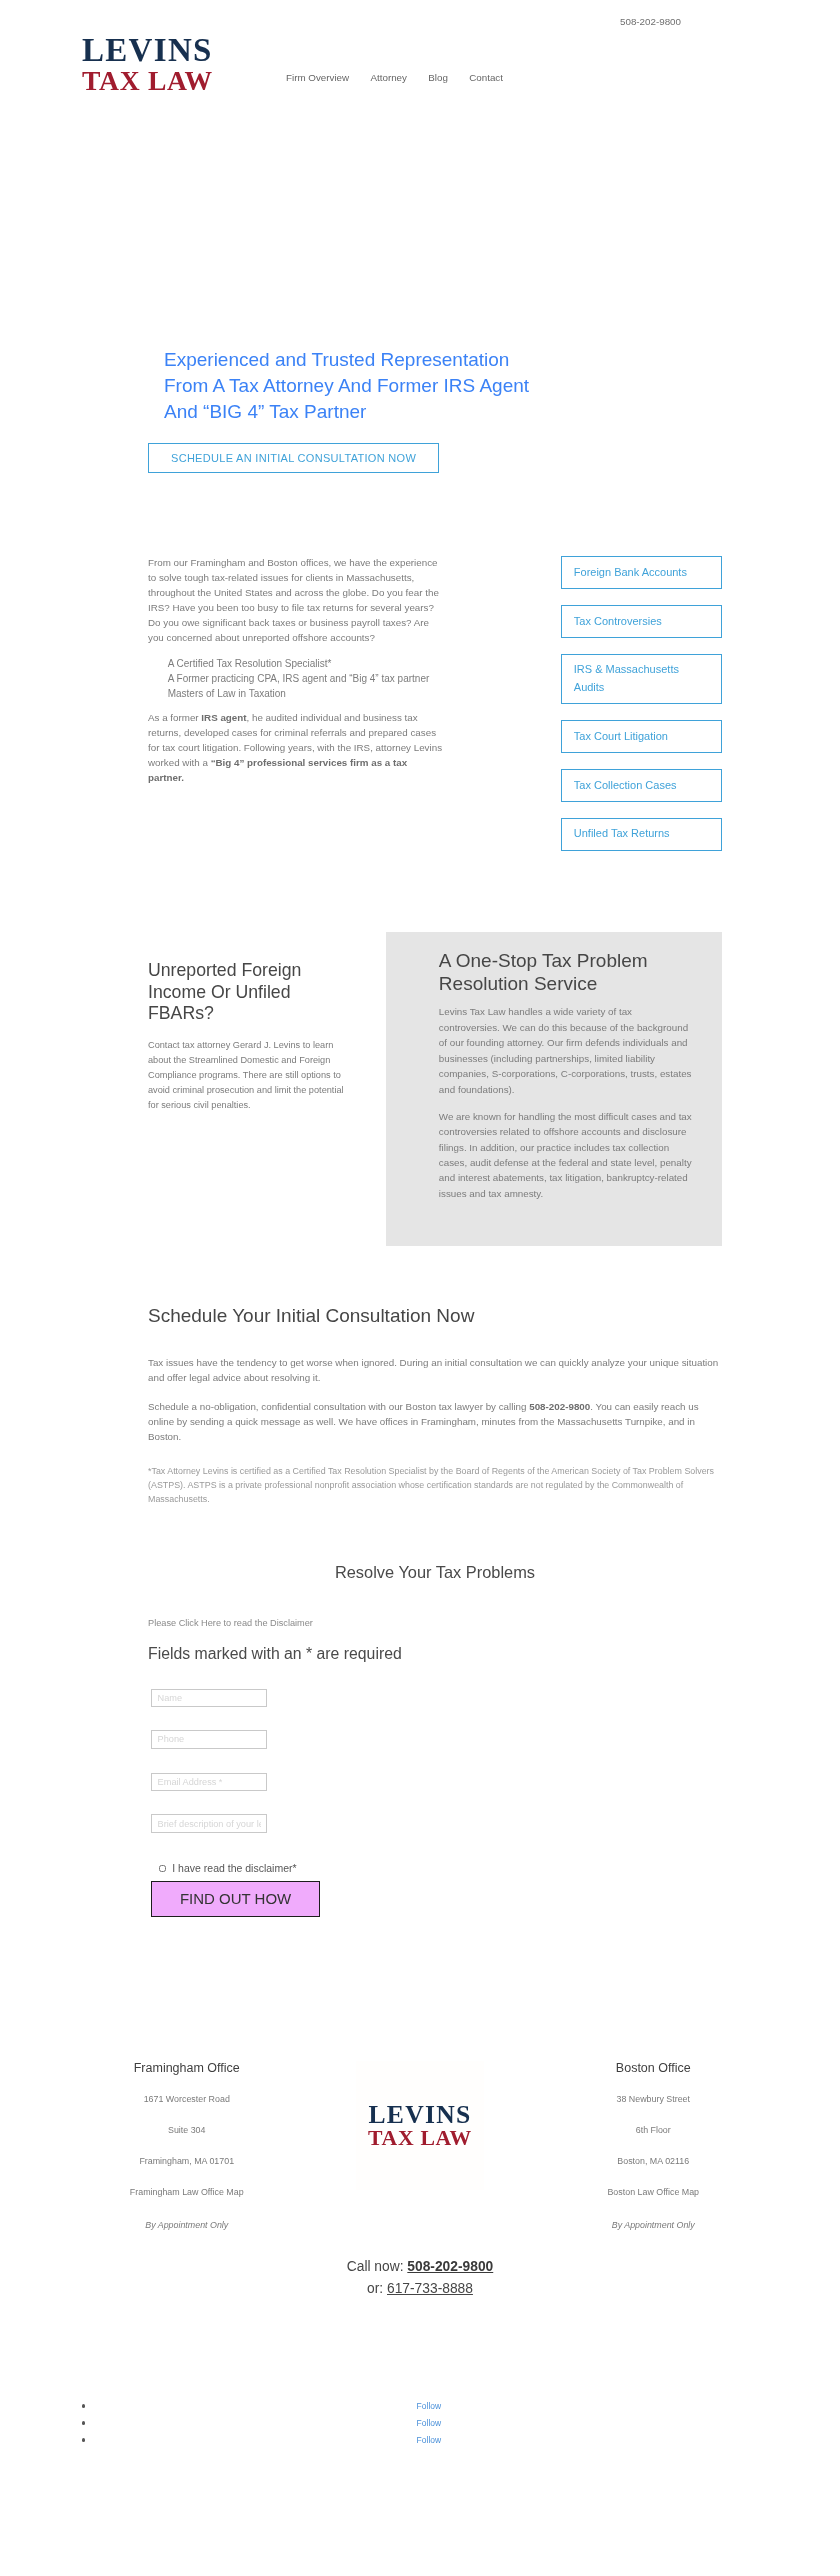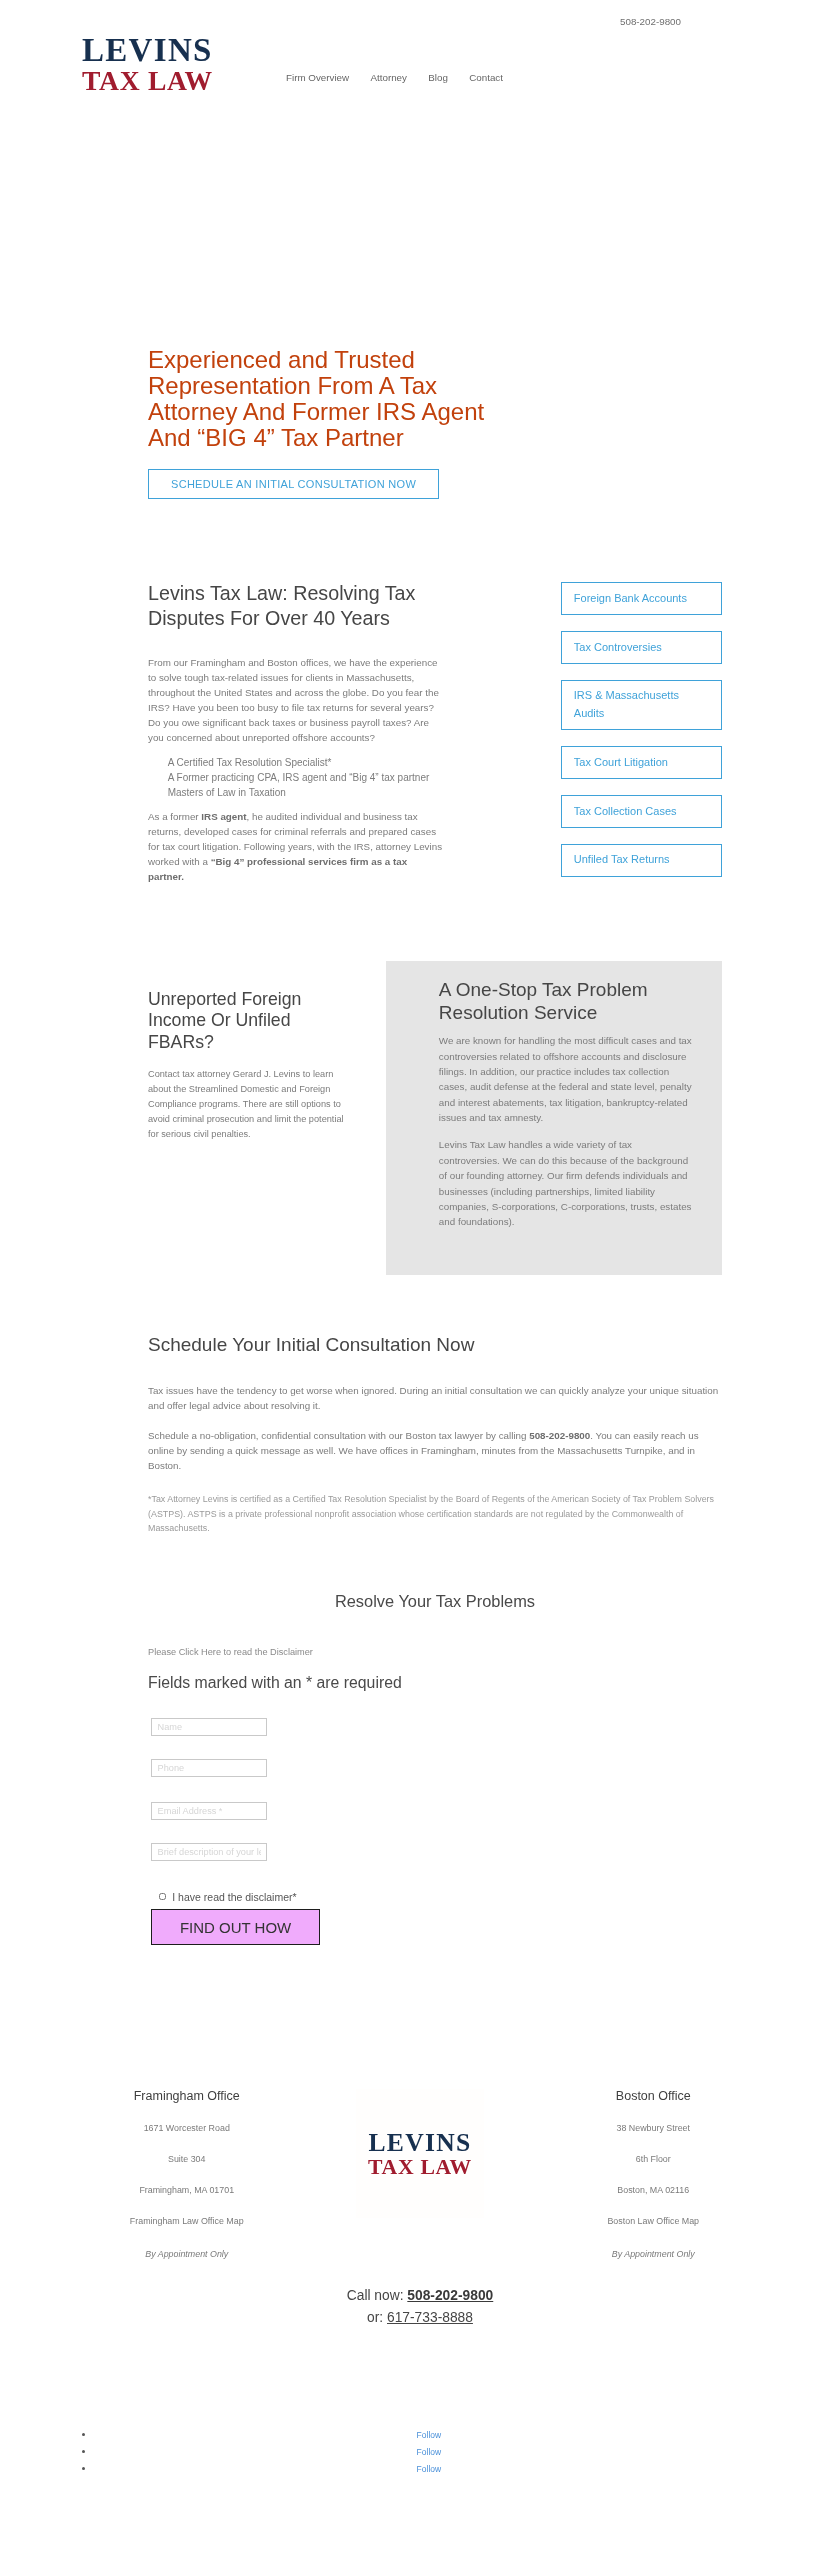--- a/index.html
+++ b/index.html
@@ -17,21 +17,21 @@
   .logo-line1 { font-family: "Liberation Serif", serif; font-weight: bold; font-size: 33px; letter-spacing: 1.3px; color: #17304f; line-height: 1.0; }
   .logo-line2 { font-family: "Liberation Serif", serif; font-weight: bold; font-size: 27.6px; letter-spacing: 0.7px; color: #a01c2e; line-height: 1.05; }
   .main-nav { position: absolute; left: 204px; top: 71px; }
   .main-nav a { color: #666; font-size: 9.8px; margin-right: 18.4px; }
   .header-phone { position: absolute; right: 77px; top: 15.8px; color: #6f6f6f; font-size: 9.8px; }
 
   
   .main { width: 574px; margin-left: 148px; }
 
   .hero { padding-top: 226px; }
-  .hero h1 { width: 368px; font-size: 24px; line-height: 26px; font-weight: 400; color: #c2410c; }
+  .hero h1 { width: 368px; font-size: 19px; line-height: 26px; font-weight: 400; color: #3b82f6; margin-left: 16px; }
   .cta-btn { display: inline-block; margin-top: 18.4px; border: 1.3px solid #3fa2d9; color: #3fa2d9; background: #fff; font-size: 11px; letter-spacing: 0.3px; padding: 7.9px 22px; cursor: pointer; font-family: inherit; }
 
   
   .about-row { display: flex; justify-content: space-between; margin-top: 82px; }
   .about-left { width: 295px; }
   .about-left h2 { font-size: 19.7px; line-height: 25px; font-weight: 400; color: #464646; margin-bottom: 23.6px; }
   .about-left p { font-size: 9.8px; line-height: 15px; color: #7c7c7c; margin-bottom: 10.5px; }
   .quals { margin: 2.6px 0 9.2px 19.7px; list-style: none; }
   .quals li { font-size: 10px; line-height: 15px; color: #7c7c7c; }
   .bold-frag { font-weight: bold; color: #6e6e6e; }
@@ -107,21 +107,20 @@
 
 <div class="main">
 
   <div class="hero">
     <h1>Experienced and Trusted Representation From A Tax Attorney And Former IRS Agent And “BIG 4” Tax Partner</h1>
     <button class="cta-btn">SCHEDULE AN INITIAL CONSULTATION NOW</button>
   </div>
 
   <div class="about-row">
     <div class="about-left">
-      <h2>Levins Tax Law: Resolving Tax Disputes For Over 40 Years</h2>
       <p>From our Framingham and Boston offices, we have the experience to solve tough tax-related issues for clients in Massachusetts, throughout the United States and across the globe. Do you fear the IRS? Have you been too busy to file tax returns for several years? Do you owe significant back taxes or business payroll taxes? Are you concerned about unreported offshore accounts?</p>
       <ul class="quals">
         <li>A Certified Tax Resolution Specialist*</li>
         <li>A Former practicing CPA, IRS agent and “Big 4” tax partner</li>
         <li>Masters of Law in Taxation</li>
       </ul>
       <p><span>As a former </span><span class="bold-frag">IRS agent</span><span>, he audited individual and business tax returns, developed cases for criminal referrals and prepared cases for tax court litigation. Following years, with the IRS, attorney Levins worked with a </span><span class="bold-frag">“Big 4” professional services firm as a tax partner.</span></p>
     </div>
 
     <div class="side-buttons">
@@ -134,22 +133,22 @@
     </div>
   </div>
 
   <div class="split-row">
     <div class="fbar-col">
       <h2>Unreported Foreign Income Or Unfiled FBARs?</h2>
       <p>Contact tax attorney Gerard J. Levins to learn about the Streamlined Domestic and Foreign Compliance programs. There are still options to avoid criminal prosecution and limit the potential for serious civil penalties.</p>
     </div>
     <div class="onestop-col">
       <h2>A One-Stop Tax Problem Resolution Service</h2>
+      <p>Levins Tax Law handles a wide variety of tax controversies. We can do this because of the background of our founding attorney. Our firm defends individuals and businesses (including partnerships, limited liability companies, S-corporations, C-corporations, trusts, estates and foundations).</p>
       <p>We are known for handling the most difficult cases and tax controversies related to offshore accounts and disclosure filings. In addition, our practice includes tax collection cases, audit defense at the federal and state level, penalty and interest abatements, tax litigation, bankruptcy-related issues and tax amnesty.</p>
-      <p>Levins Tax Law handles a wide variety of tax controversies. We can do this because of the background of our founding attorney. Our firm defends individuals and businesses (including partnerships, limited liability companies, S-corporations, C-corporations, trusts, estates and foundations).</p>
     </div>
   </div>
 
   <div class="consult">
     <h2>Schedule Your Initial Consultation Now</h2>
     <p>Tax issues have the tendency to get worse when ignored. During an initial consultation we can quickly analyze your unique situation and offer legal advice about resolving it.</p>
     <p><span>Schedule a no-obligation, confidential consultation with our Boston tax lawyer by calling </span><span class="bold-frag">508-202-9800</span><span>. You can easily reach us online by sending a quick message as well. We have offices in Framingham, minutes from the Massachusetts Turnpike, and in Boston.</span></p>
     <p class="fine">*Tax Attorney Levins is certified as a Certified Tax Resolution Specialist by the Board of Regents of the American Society of Tax Problem Solvers (ASTPS). ASTPS is a private professional nonprofit association whose certification standards are not regulated by the Commonwealth of Massachusetts.</p>
   </div>
 

